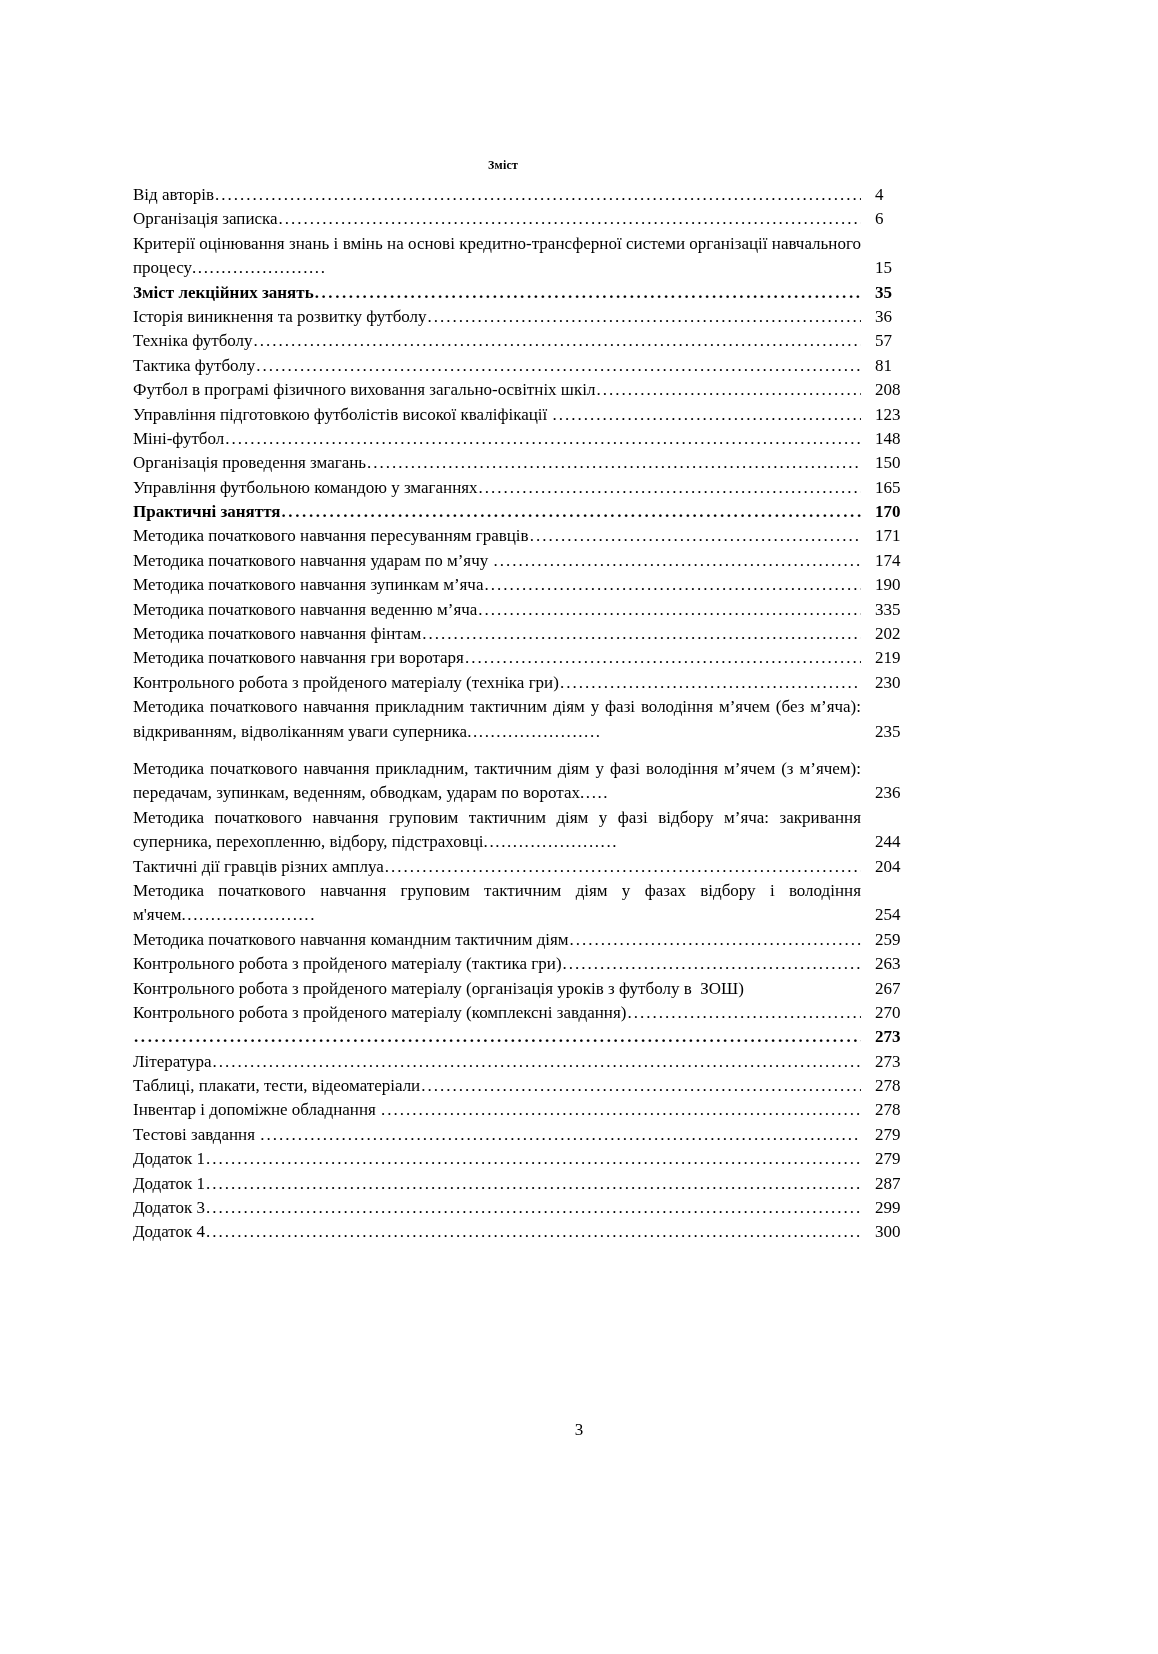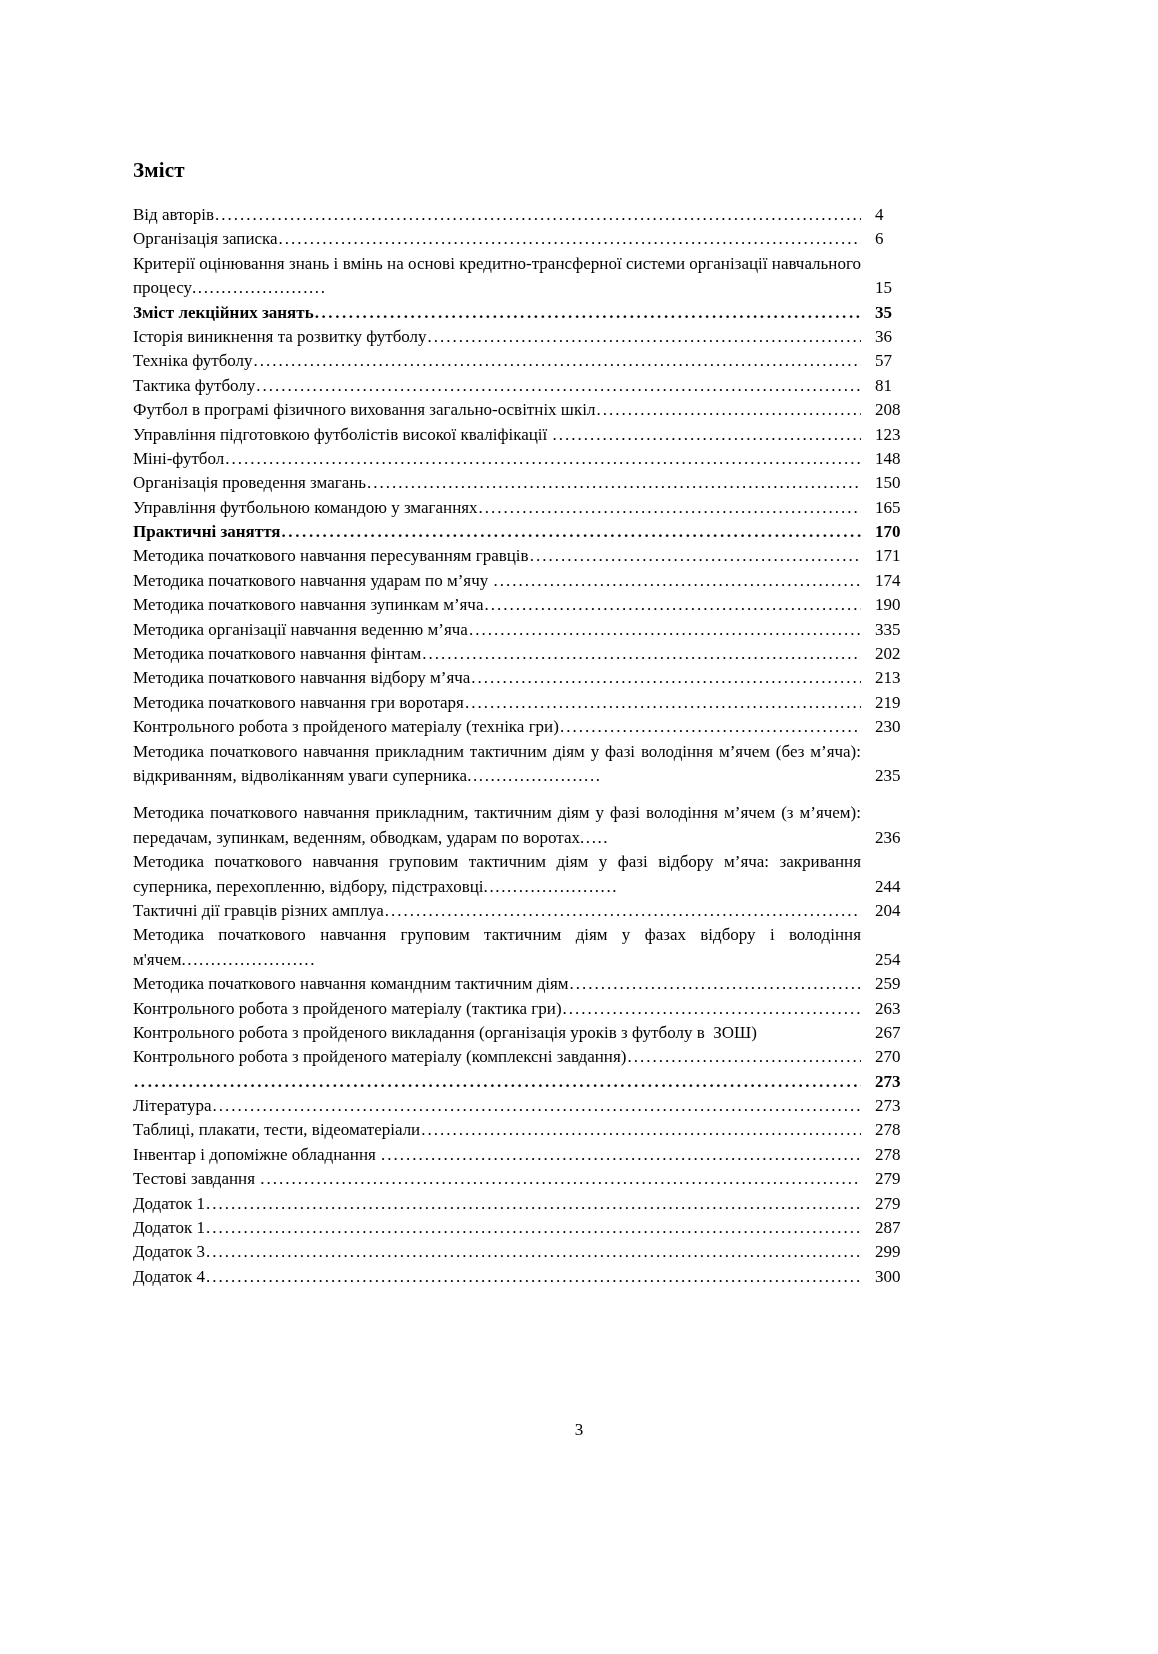--- a/index.html
+++ b/index.html
@@ -21,25 +21,25 @@
     box-sizing: border-box;
     overflow: hidden;
   }
   .content {
     position: absolute;
     left: 133px;
     top: 158px;
     width: 800px;
   }
   .toc-title {
-    text-align: left;
+    text-align: center;
     font-weight: bold;
-    font-size: 21px;
+    font-size: 12px;
     letter-spacing: 0.2px;
-    margin: 0 0 20px 0;
+    margin: 0 0 10px 0;
     padding-right: 60px;
   }
   .toc-list {
     width: 800px;
   }
   
   .entry {
     display: flex;
     align-items: flex-start;
     width: 100%;
@@ -253,47 +253,38 @@
             <div class="line">
               <span class="label">Методика початкового навчання зупинкам м’яча</span>
               <span class="leader"></span>
             </div>
           </div>
           <div class="entry-page">190</div>
         </div>
         <div class="entry">
           <div class="entry-body">
             <div class="line">
-              <span class="label">Методика організації навчання веденню м’яча</span>
+              <span class="label">Методика початкового навчання веденню м’яча</span>
               <span class="leader"></span>
             </div>
           </div>
           <div class="entry-page">335</div>
         </div>
         <div class="entry">
           <div class="entry-body">
             <div class="line">
               <span class="label">Методика початкового навчання фінтам</span>
               <span class="leader"></span>
             </div>
           </div>
           <div class="entry-page">202</div>
         </div>
         <div class="entry">
           <div class="entry-body">
             <div class="line">
-              <span class="label">Методика початкового навчання відбору м’яча</span>
-              <span class="leader"></span>
-            </div>
-          </div>
-          <div class="entry-page">213</div>
-        </div>
-        <div class="entry">
-          <div class="entry-body">
-            <div class="line">
               <span class="label">Методика початкового навчання гри воротаря</span>
               <span class="leader"></span>
             </div>
           </div>
           <div class="entry-page">219</div>
         </div>
         <div class="entry">
           <div class="entry-body">
             <div class="line">
               <span class="label">Контрольного робота з пройденого матеріалу (техніка гри)</span>
@@ -350,21 +341,21 @@
             <div class="line">
               <span class="label">Контрольного робота з пройденого матеріалу (тактика гри)</span>
               <span class="leader"></span>
             </div>
           </div>
           <div class="entry-page">263</div>
         </div>
         <div class="entry">
           <div class="entry-body">
             <div class="line">
-              <span class="label">Контрольного робота з пройденого викладання (організація уроків з футболу в  ЗОШ)</span>
+              <span class="label">Контрольного робота з пройденого матеріалу (організація уроків з футболу в  ЗОШ)</span>
             </div>
           </div>
           <div class="entry-page">267</div>
         </div>
         <div class="entry">
           <div class="entry-body">
             <div class="line">
               <span class="label">Контрольного робота з пройденого матеріалу (комплексні завдання)</span>
               <span class="leader"></span>
             </div>

